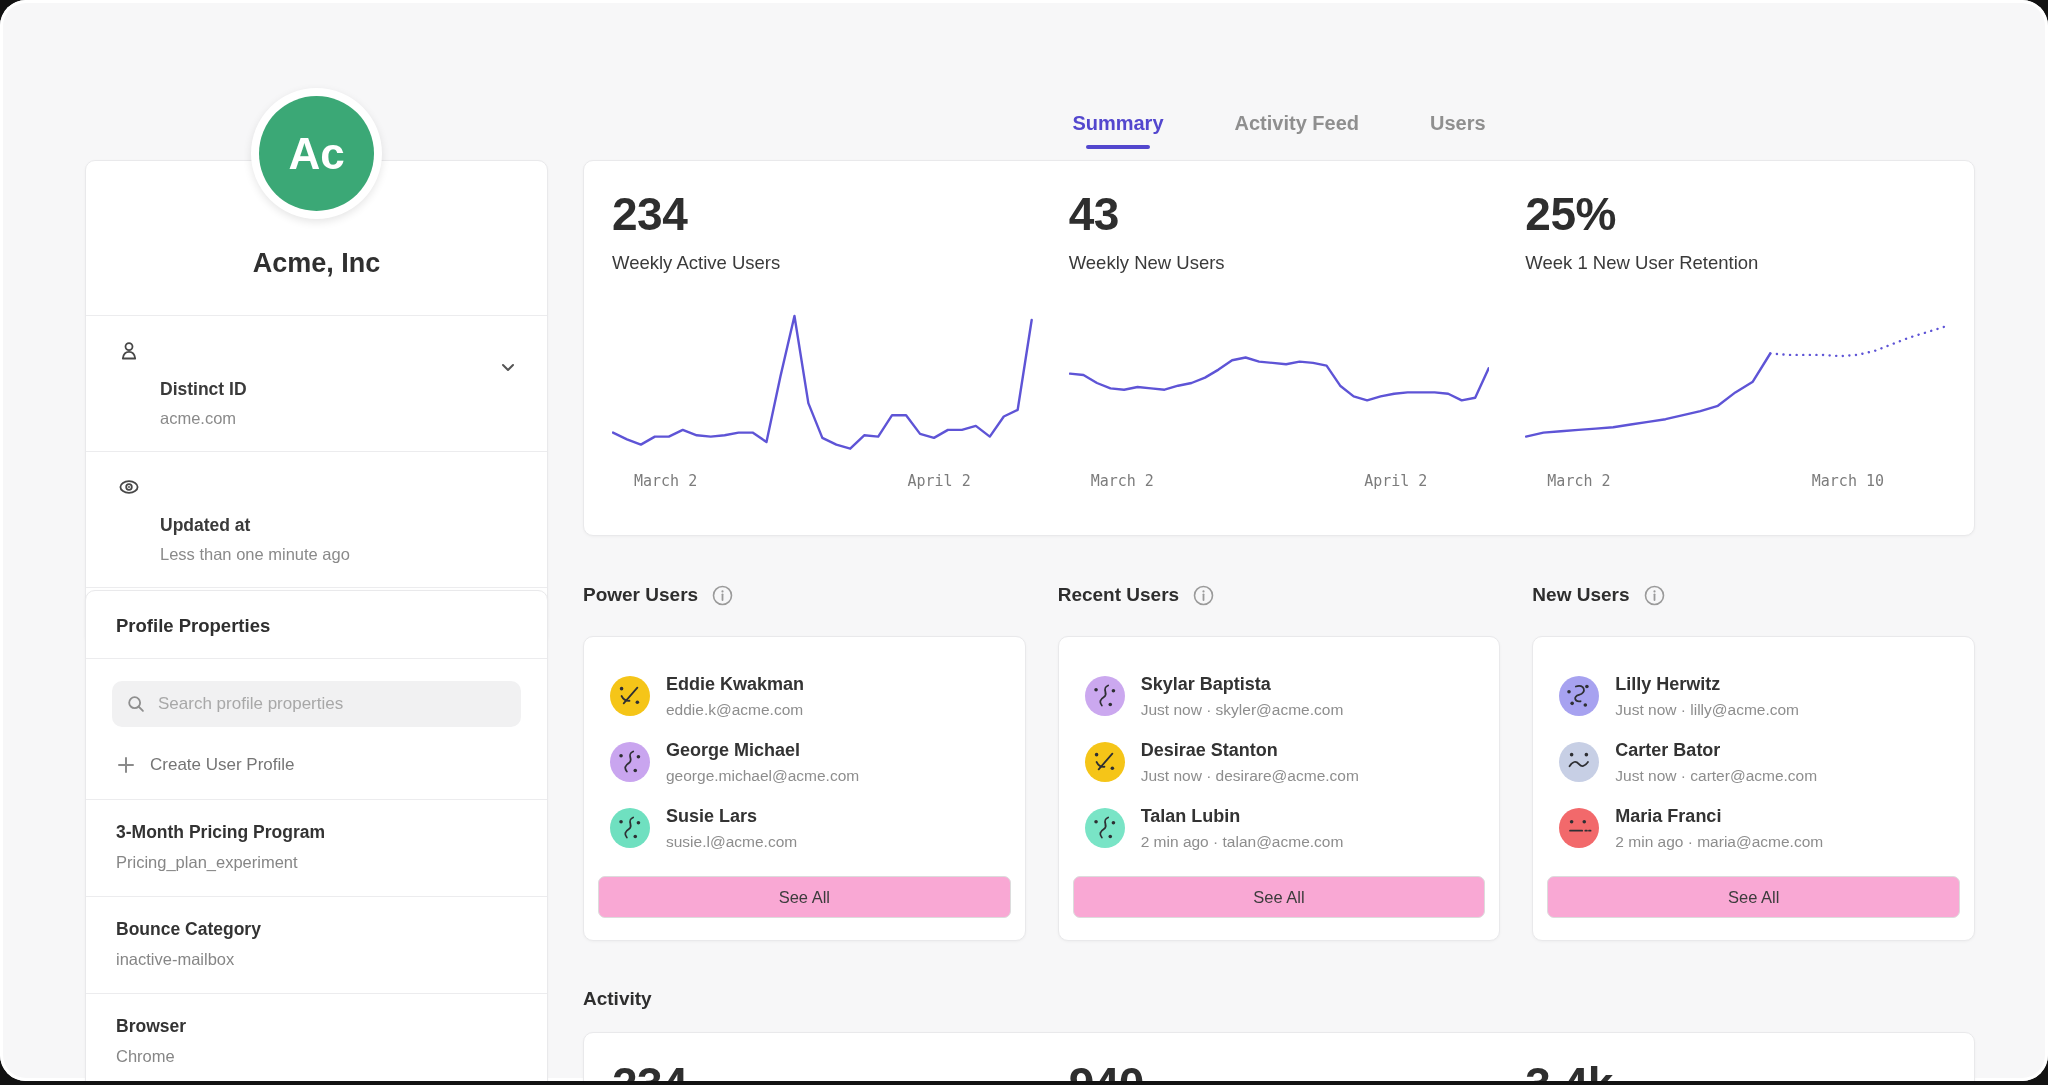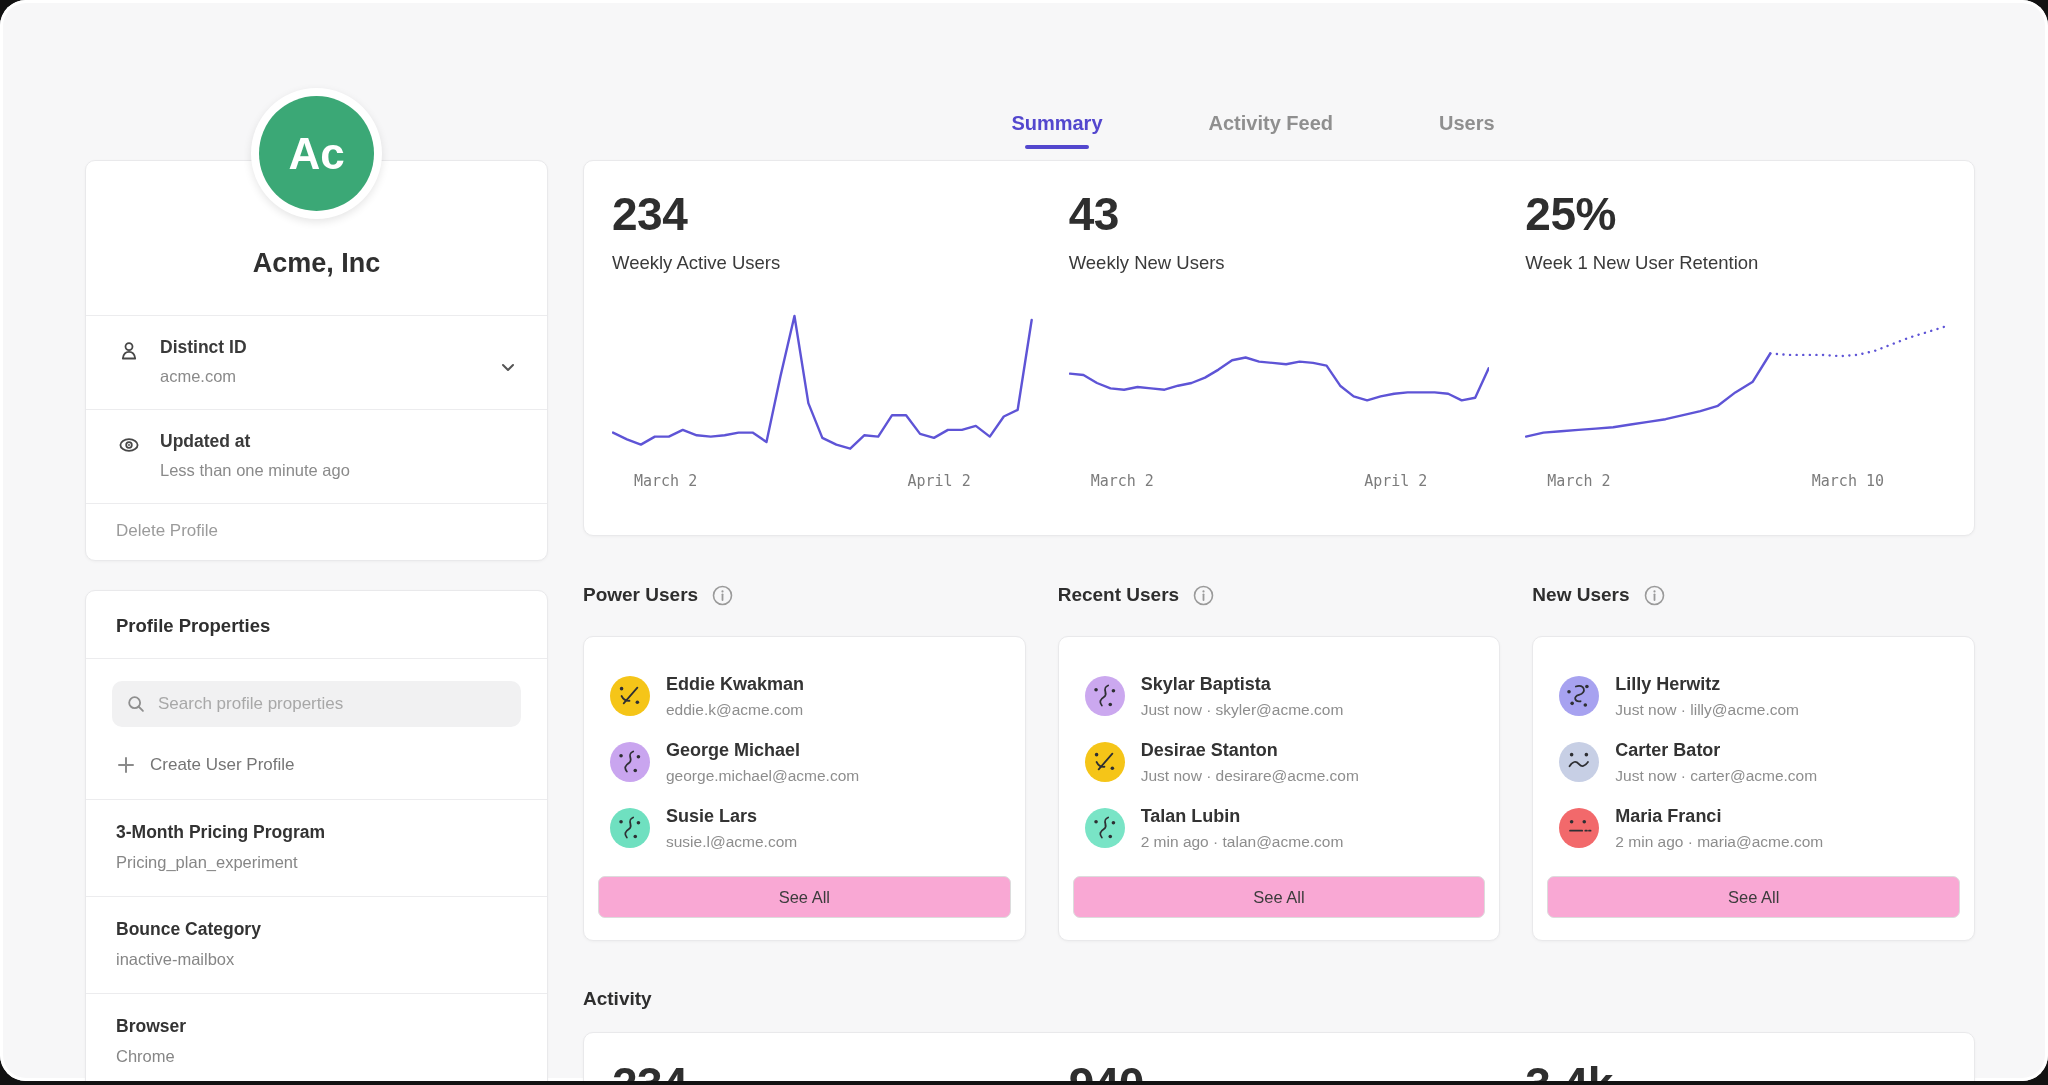--- a/index.html
+++ b/index.html
@@ -20,40 +20,40 @@
   #big-avatar{position:absolute;left:251px;top:88px;width:131px;height:131px;border-radius:50%;
     background:#ffffff;display:flex;align-items:center;justify-content:center;z-index:3;
     box-shadow:0 3px 8px rgba(0,0,0,.10);}
   #big-avatar-inner{width:115px;height:115px;border-radius:50%;display:flex;align-items:center;justify-content:center;
     color:#fff;font-size:44px;font-weight:700;text-align:right;}
   #profile-card{position:absolute;left:85px;top:160px;width:463px;box-sizing:border-box;}
   .pc-header{height:154px;display:flex;align-items:flex-end;justify-content:center;padding-bottom:36px;box-sizing:border-box;}
   .company-name{font-size:27px;font-weight:700;color:#303030;}
   .pc-row{position:relative;border-top:1px solid #ececee;padding:21px 30px 23px 30px;display:flex;gap:18px;}
   .pc-row .row-icon{width:26px;height:26px;flex:0 0 26px;margin-top:1px;}
-  .row-label{font-size:17.5px;font-weight:700;color:#3a3a3a;}
+  .row-label{font-size:17.5px;font-weight:700;color:#3a3a3a;margin-top:42px;}
   .row-value{font-size:16.5px;color:#8a8a8a;margin-top:9px;}
   .row-chevron{position:absolute;right:26px;top:38px;width:26px;height:26px;cursor:pointer;}
   .pc-delete{border-top:1px solid #ececee;padding:17px 30px 19px;font-size:17px;color:#9b9b9b;cursor:pointer;}
 
   #properties-card{position:absolute;left:85px;top:590px;width:463px;height:640px;box-sizing:border-box;}
   .props-title{padding:24px 30px 21px;font-size:18.5px;font-weight:700;color:#2f2f2f;}
   .search-box{margin:22px 26px 0;height:46px;border-radius:10px;background:#f1f1f2;
     display:flex;align-items:center;padding:0 14px;gap:10px;box-sizing:border-box;}
   .search-box input{border:none;outline:none;background:transparent;font-size:17px;color:#555;
     font-family:"Liberation Sans",sans-serif;width:100%;}
   .search-box input::placeholder{color:#a8a8a8;}
   .create-row{display:flex;align-items:center;gap:14px;padding:28px 30px 24px;border-bottom:1px solid #ececee;
     font-size:17px;color:#757575;cursor:pointer;}
   .prop-item{padding:22px 30px 24px;border-bottom:1px solid #ececee;}
   .prop-name{font-size:17.5px;font-weight:700;color:#333;}
   .prop-value{font-size:16.5px;color:#868686;margin-top:10px;}
 
   
-  #tabs{position:absolute;left:557px;top:112px;width:1392px;display:flex;justify-content:center;gap:106px;z-index:2;}
+  #tabs{position:absolute;left:583px;top:112px;width:1392px;display:flex;justify-content:center;gap:71px;z-index:2;}
   .tab{font-size:20px;font-weight:700;color:#8f8f8f;position:relative;padding-bottom:16px;cursor:pointer;}
   .tab.active{color:var(--accent);}
   .tab.active::after{content:"";position:absolute;left:50%;transform:translateX(-50%);bottom:2px;
     width:64px;height:4px;border-radius:2px;background:var(--accent);}
 
   
   #summary-card{position:absolute;left:583px;top:160px;width:1392px;height:376px;box-sizing:border-box;
     display:flex;gap:36px;padding:30px 28px;}
   .chart-col{flex:1 1 0;display:flex;flex-direction:column;min-width:0;}
   .stat-value{font-size:46px;line-height:1;font-weight:700;color:#2e2e2e;letter-spacing:-.5px;}

